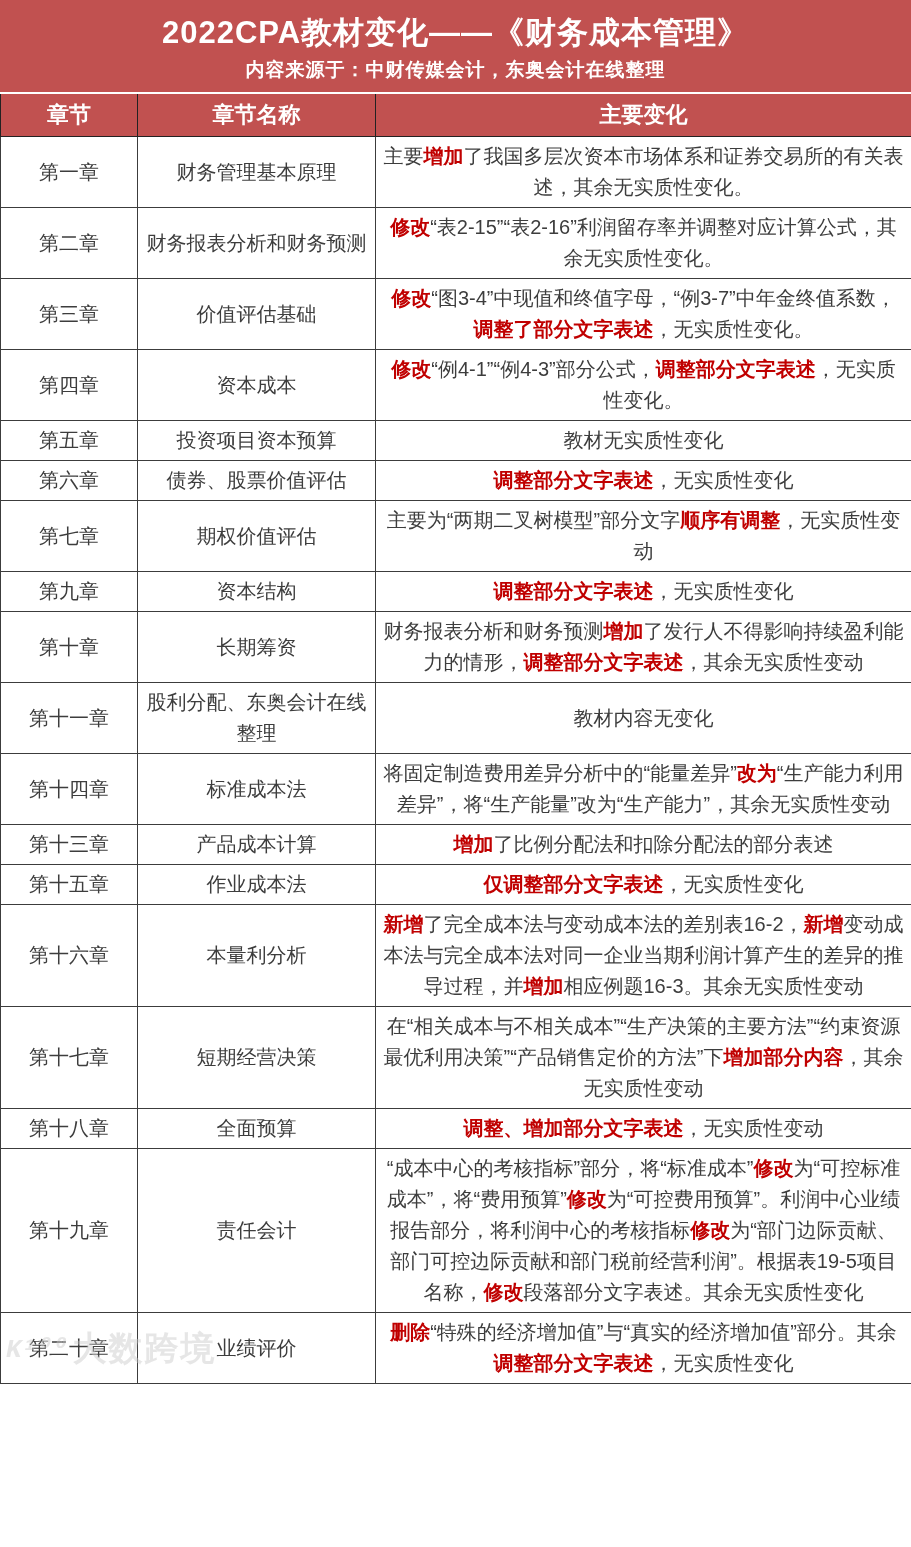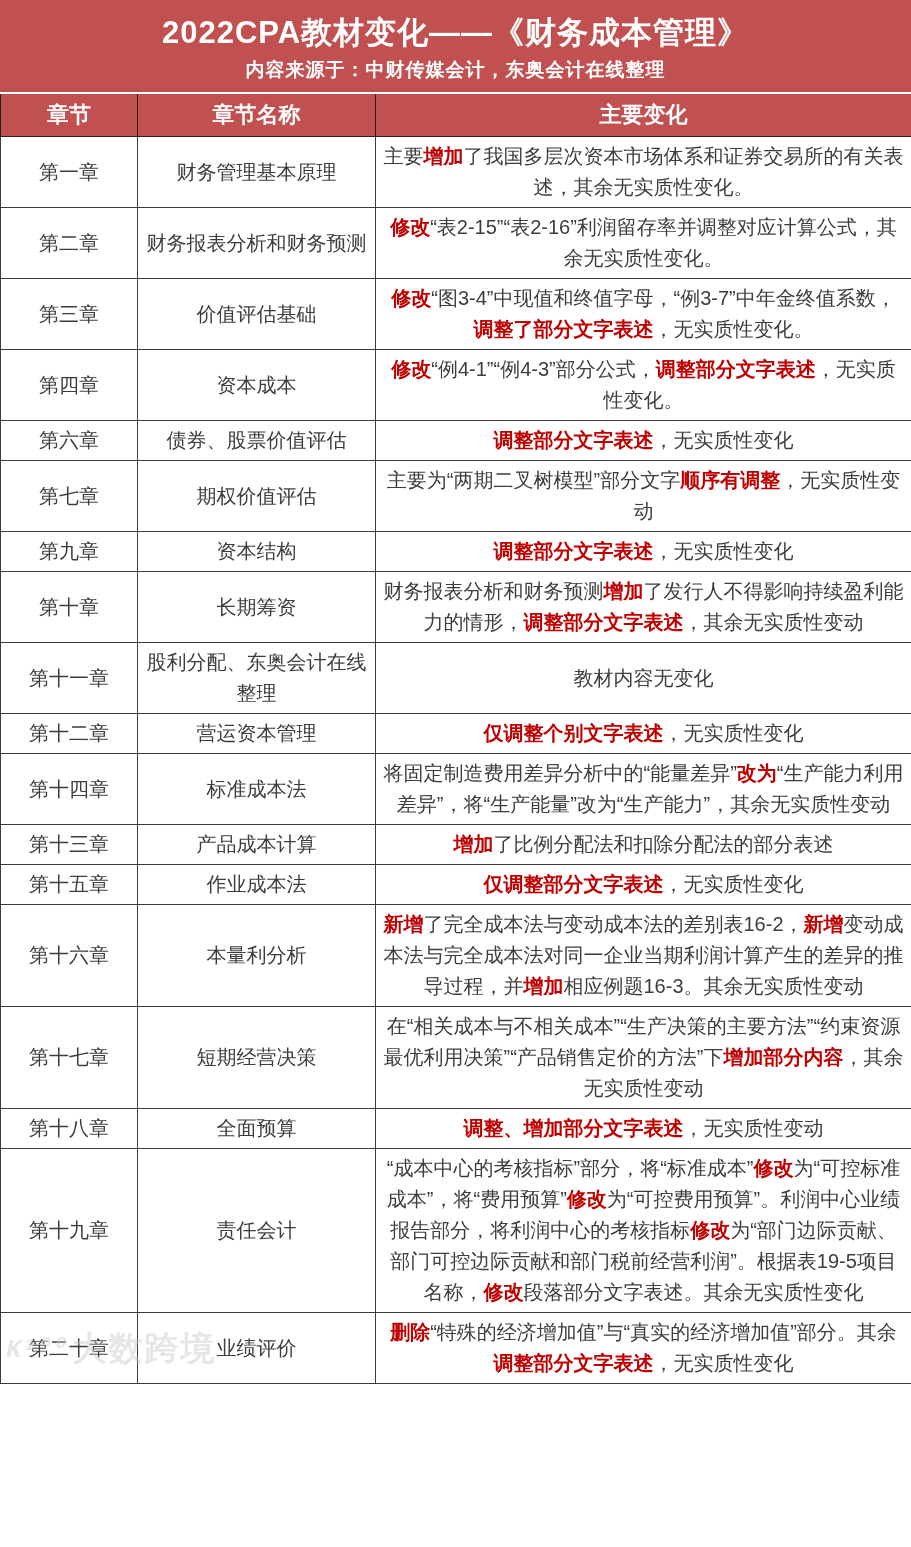--- a/index.html
+++ b/index.html
@@ -125,20 +125,25 @@
         <td class="c1">第三章</td>
         <td class="c2">价值评估基础</td>
         <td class="c3"><span class="hl">修改</span><span>“图3-4”中现值和终值字母，“例3-7”中年金终值系数，</span><span class="hl">调整了部分文字表述</span><span>，无实质性变化。</span></td>
       </tr>
       <tr>
         <td class="c1">第四章</td>
         <td class="c2">资本成本</td>
         <td class="c3"><span class="hl">修改</span><span>“例4-1”“例4-3”部分公式，</span><span class="hl">调整部分文字表述</span><span>，无实质性变化。</span></td>
       </tr>
       <tr>
+        <td class="c1">第五章</td>
+        <td class="c2">投资项目资本预算</td>
+        <td class="c3"><span>教材无实质性变化</span></td>
+      </tr>
+      <tr>
         <td class="c1">第六章</td>
         <td class="c2">债券、股票价值评估</td>
         <td class="c3"><span class="hl">调整部分文字表述</span><span>，无实质性变化</span></td>
       </tr>
       <tr>
         <td class="c1">第七章</td>
         <td class="c2">期权价值评估</td>
         <td class="c3"><span>主要为“两期二叉树模型”部分文字</span><span class="hl">顺序有调整</span><span>，无实质性变动</span></td>
       </tr>
       <tr>
@@ -148,25 +153,20 @@
       </tr>
       <tr>
         <td class="c1">第十章</td>
         <td class="c2">长期筹资</td>
         <td class="c3"><span>财务报表分析和财务预测</span><span class="hl">增加</span><span>了发行人不得影响持续盈利能力的情形，</span><span class="hl">调整部分文字表述</span><span>，其余无实质性变动</span></td>
       </tr>
       <tr>
         <td class="c1">第十一章</td>
         <td class="c2">股利分配、东奥会计在线整理</td>
         <td class="c3"><span>教材内容无变化</span></td>
-      </tr>
-      <tr>
-        <td class="c1">第十二章</td>
-        <td class="c2">营运资本管理</td>
-        <td class="c3"><span class="hl">仅调整个别文字表述</span><span>，无实质性变化</span></td>
       </tr>
       <tr>
         <td class="c1">第十四章</td>
         <td class="c2">标准成本法</td>
         <td class="c3"><span>将固定制造费用差异分析中的“能量差异”</span><span class="hl">改为</span><span>“生产能力利用差异”，将“生产能量”改为“生产能力”，其余无实质性变动</span></td>
       </tr>
       <tr>
         <td class="c1">第十三章</td>
         <td class="c2">产品成本计算</td>
         <td class="c3"><span class="hl">增加</span><span>了比例分配法和扣除分配法的部分表述</span></td>

